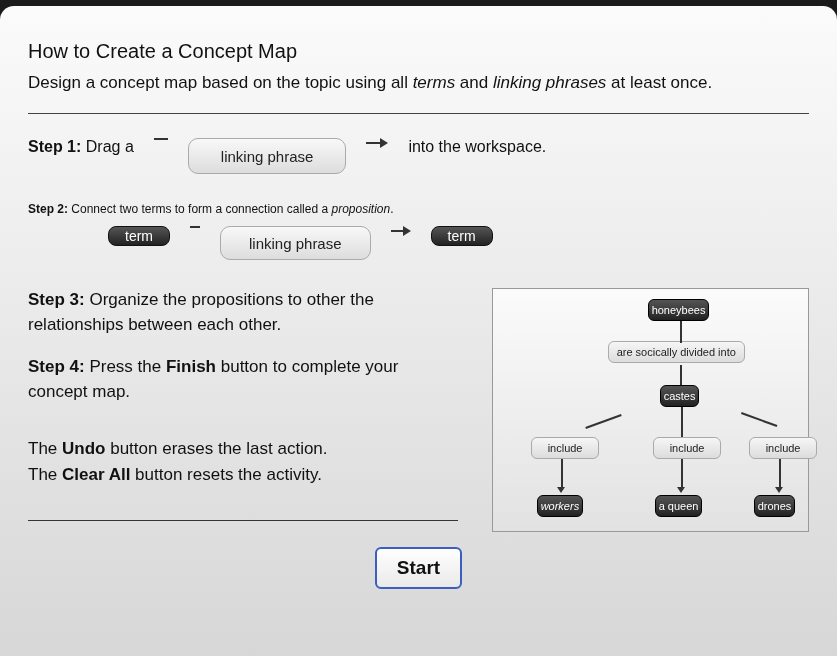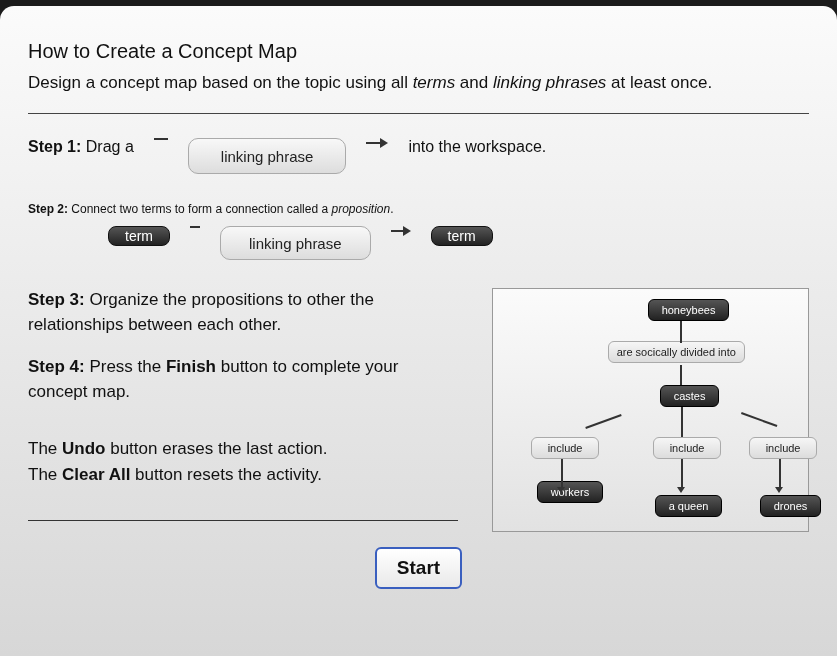--- a/index.html
+++ b/index.html
@@ -113,21 +113,21 @@
     background: linear-gradient(to bottom, #fbfbfb, #e2e2e2);
     position: relative;
     font-size: 11px;
   }
   .d-chip {
     position: absolute;
     display: flex;
     align-items: center;
     justify-content: center;
     border-radius: 6px;
-    padding: 4px 13px;
+    padding: 4px 3px;
     text-align: center;
     white-space: nowrap;
   }
   .d-dark {
     background: linear-gradient(to bottom, #555, #222);
     color: #fff;
     border: 1px solid #000;
   }
   .d-light {
     background: linear-gradient(to bottom, #f6f6f6, #dcdcdc);
@@ -225,23 +225,23 @@
     <div class="diagram">
 
       <div class="d-chip d-dark d-pill" style="left:155px;top:10px;">honeybees</div>
       <div class="d-chip d-light" style="left:115px;top:52px;padding:4px 8px;">are socically divided into</div>
       <div class="d-chip d-dark d-pill" style="left:167px;top:96px;">castes</div>
 
       <div class="d-chip d-light" style="left:38px;top:148px;padding:4px 16px;">include</div>
       <div class="d-chip d-light" style="left:160px;top:148px;padding:4px 16px;">include</div>
       <div class="d-chip d-light" style="left:256px;top:148px;padding:4px 16px;">include</div>
 
-      <div class="d-chip d-dark d-pill" style="left:44px;top:192px;">workers</div>
+      <div class="d-chip d-dark d-pill" style="left:44px;top:206px;font-style:italic;">workers</div>
       <div class="d-chip d-dark d-pill" style="left:162px;top:206px;">a queen</div>
-      <div class="d-chip d-dark d-pill" style="left:267px;top:206px;">drones</div>
+      <div class="d-chip d-dark d-pill" style="left:261px;top:206px;">drones</div>
 
       <div class="d-line" style="left:187px;top:32px;width:2px;height:22px;"></div>
       <div class="d-line" style="left:187px;top:76px;width:2px;height:20px;"></div>
 
       <div class="d-line" style="left:128px;top:125px;width:2px;height:38px;transform:rotate(70deg);transform-origin:top left;"></div>
       <div class="d-line" style="left:188px;top:118px;width:2px;height:30px;"></div>
       <div class="d-line" style="left:248px;top:125px;width:2px;height:38px;transform:rotate(-70deg);transform-origin:top left;"></div>
 
       <div class="d-line" style="left:68px;top:170px;width:2px;height:30px;"></div>
       <div class="d-arrowhead" style="left:64px;top:198px;"></div>

